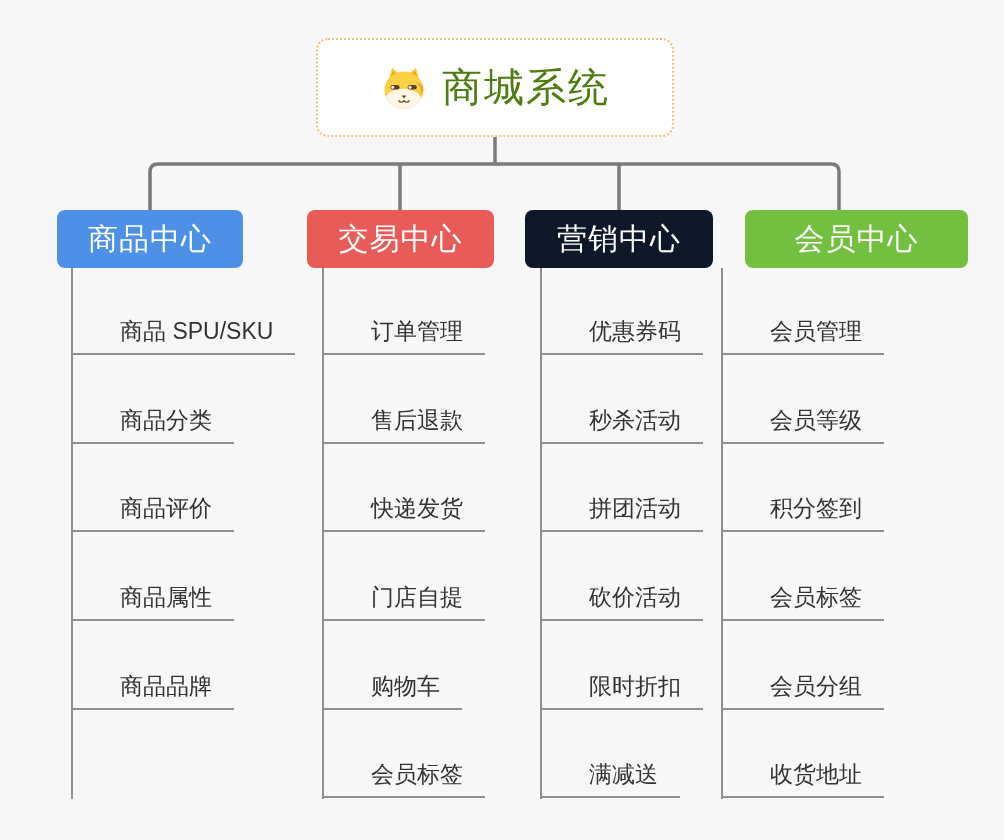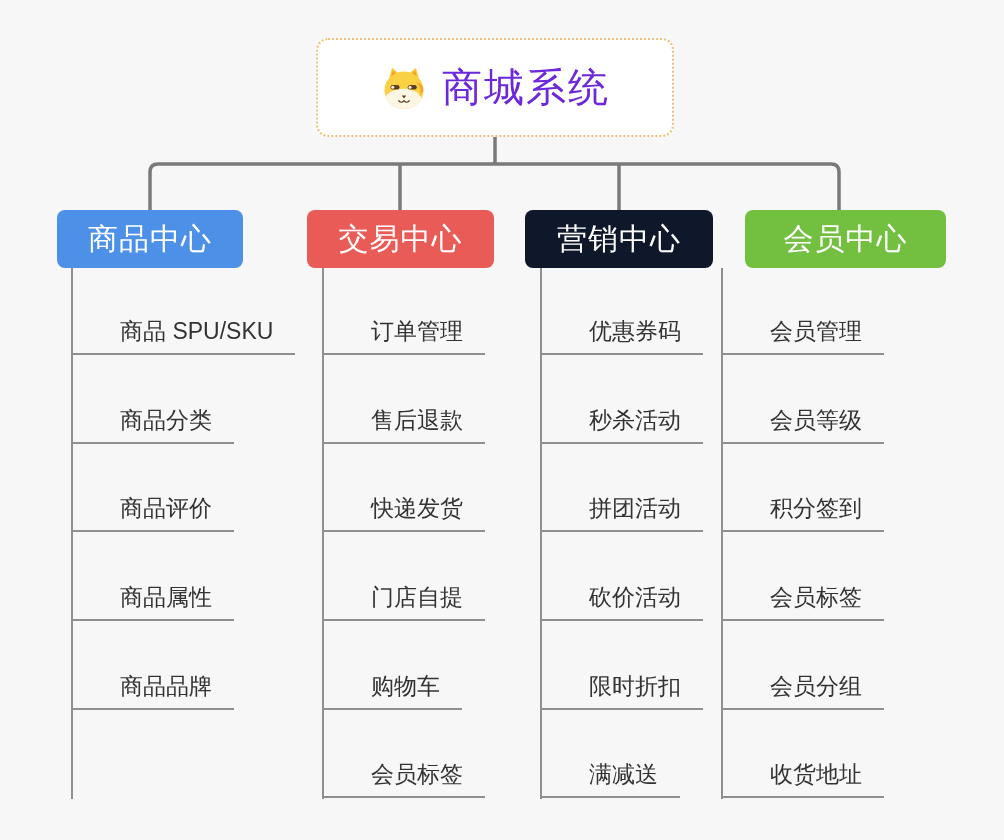--- a/index.html
+++ b/index.html
@@ -15,37 +15,37 @@
   #connectors{position:absolute;left:0;top:0;pointer-events:none;}
 
   
   .root-node{
     position:absolute;left:316px;top:38px;width:358px;height:99px;
     background:#FFFFFF;border:2px dotted #EFC178;border-radius:12px;
     display:flex;align-items:center;justify-content:center;gap:14px;
     box-sizing:border-box;
   }
   .root-title{
-    font-size:40px;font-weight:500;color:#6d28d9;letter-spacing:2px;
+    font-size:40px;font-weight:500;color:#4d7c0f;letter-spacing:2px;
     white-space:nowrap;
   }
   .dog-icon{width:48px;height:46px;flex:0 0 auto;}
 
   
   .branch-header{
     position:absolute;top:210px;height:58px;border-radius:8px;
     display:flex;align-items:center;justify-content:center;
     color:#FFFFFF;font-size:30px;letter-spacing:1px;white-space:nowrap;
     box-sizing:border-box;
     font-family:Liberation Serif, serif;
   }
   .bh-1{left:57px;width:186px;}
   .bh-2{left:307px;width:187px;}
   .bh-3{left:525px;width:188px;}
-  .bh-4{left:745px;width:201px;}
+  .bh-4{left:745px;width:223px;}
 
   
   .branch-column{
     position:absolute;top:268px;height:531px;width:230px;
     border-left:2px solid #8F8F8F;
     display:flex;flex-direction:column;align-items:flex-start;
     box-sizing:content-box;
   }
   .col-1{left:71px;}
   .col-2{left:322px;}

